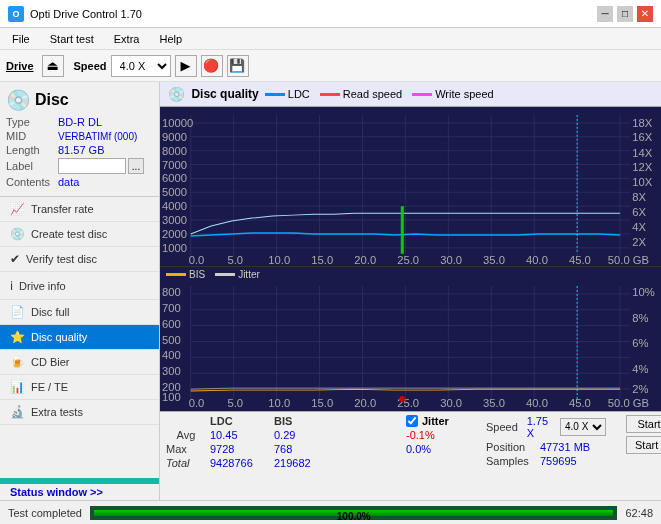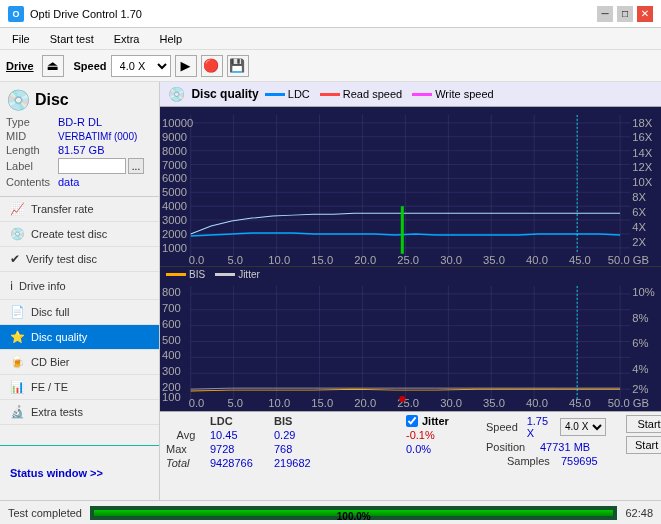--- a/index.html
+++ b/index.html
@@ -212,25 +212,25 @@
 
     
     .chart-wrapper {
       position: relative;
       background: #1a1a4a;
     }
     .chart-upper { height: 160px; }
     .chart-lower { height: 130px; }
 
     .sidebar-status {
-      padding: 21px 10px;
+      padding: 2px 10px;
       cursor: pointer;
       font-weight: bold;
       color: #0000cc;
-      border-top: 1px solid #14b8a6;
+      border-top: 6px solid #14b8a6;
       margin-top: auto;
     }
   </style>
 </head>
 <body>
 
 <div class="title-bar">
   <div class="title-bar-left">
     <div class="title-bar-icon">O</div>
     <span>Opti Drive Control 1.70</span>
@@ -535,21 +535,21 @@
           <span style="color:#333; width:50px;">Speed</span>
           <span style="color:#0000cc; width:40px;">1.75 X</span>
           <select style="height:18px; font-size:10px; width:55px; border:1px solid #aaa;">
             <option>4.0 X</option>
           </select>
         </div>
         <div style="display:flex; gap:4px; align-items:center;">
           <span style="color:#333; width:50px;">Position</span>
           <span style="color:#0000cc;">47731 MB</span>
         </div>
-        <div style="display:flex; gap:4px; align-items:center;margin-left:21px;">
+        <div style="display:flex; gap:4px; align-items:center;">
           <span style="color:#333; width:50px;">Samples</span>
           <span style="color:#0000cc;">759695</span>
         </div>
       </div>
       <div class="action-btns">
         <button class="action-btn">Start full</button>
         <button class="action-btn">Start part</button>
       </div>
     </div>
   </div>

